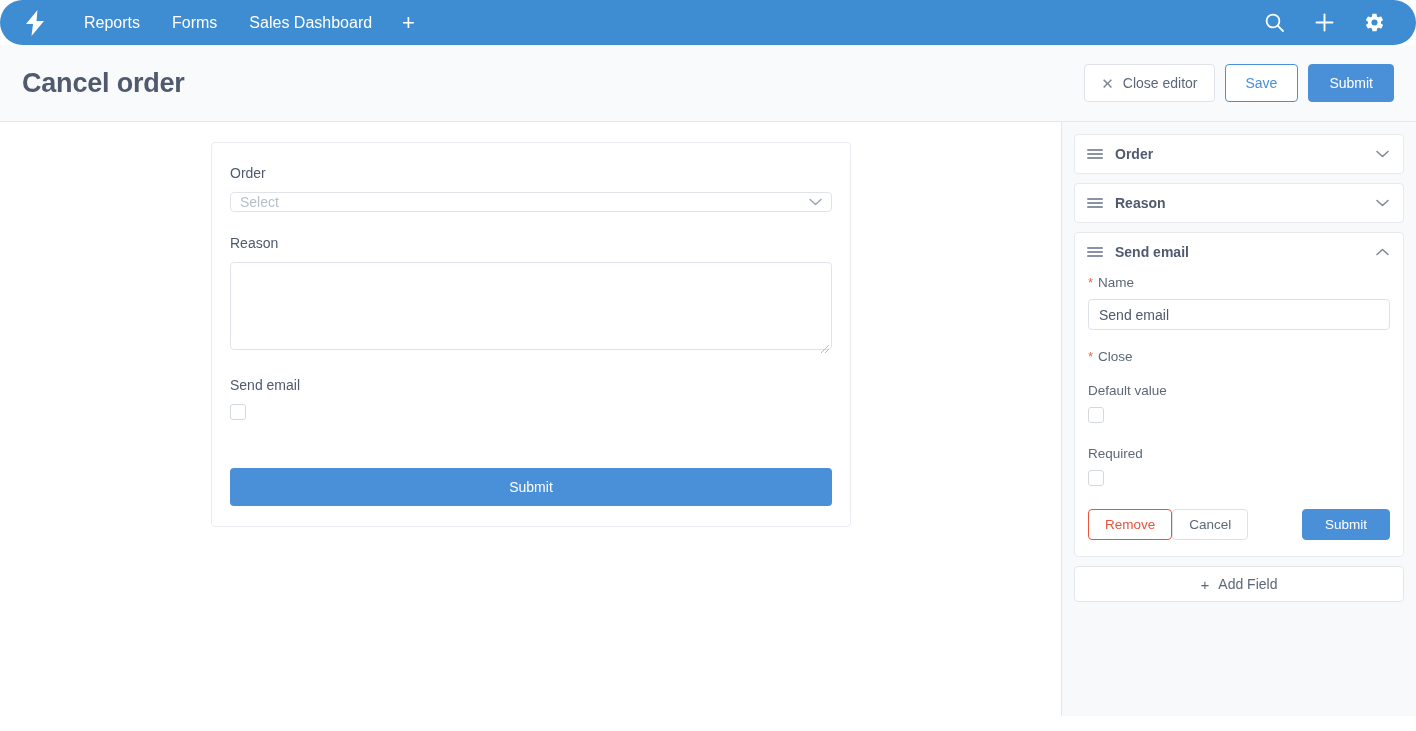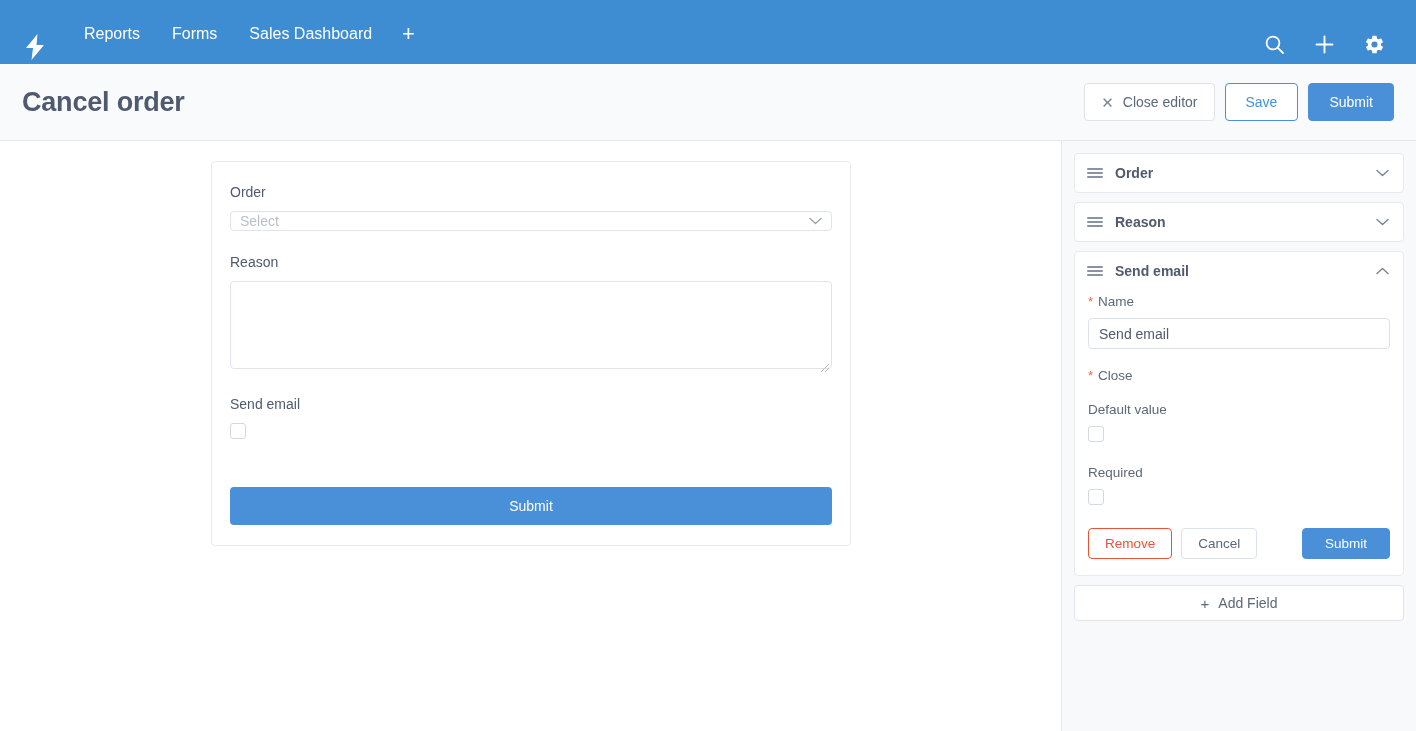--- a/index.html
+++ b/index.html
@@ -8,26 +8,27 @@
     width: 1416px;
     height: 731px;
     overflow: hidden;
     font-family: "Liberation Sans", sans-serif;
     background: #ffffff;
     -webkit-font-smoothing: antialiased;
   }
 
   
   .navbar {
-    height: 64px;
+    height: 45px;
     background: #3e8cd1;
     display: flex;
-    align-items: flex-end;
+    align-items: center;
     padding: 0 22px 0 18px;
     color: #ffffff;
+    border-radius: 25px;
   }
   .brand-logo {
     width: 34px; height: 34px;
     display: flex; align-items: center; justify-content: center;
     margin-right: 16px;
     cursor: pointer;
   }
   .nav-links { display: flex; align-items: center; }
   .nav-link {
     color: #ffffff;
@@ -271,21 +272,20 @@
     padding: 0 10px;
     font-size: 14px;
     color: #4f5a6e;
     cursor: pointer;
   }
   .sb-select .chev { margin-left: auto; display: flex; }
 
   .sb-actions {
     display: flex;
     align-items: center;
-    gap: 9px;
     margin-top: 4px;
   }
   .btn-remove {
     height: 31px;
     padding: 0 16px;
     border: 1px solid #e8533a;
     color: #e8533a;
     font-size: 13.5px;
   }
   .btn-cancel {

